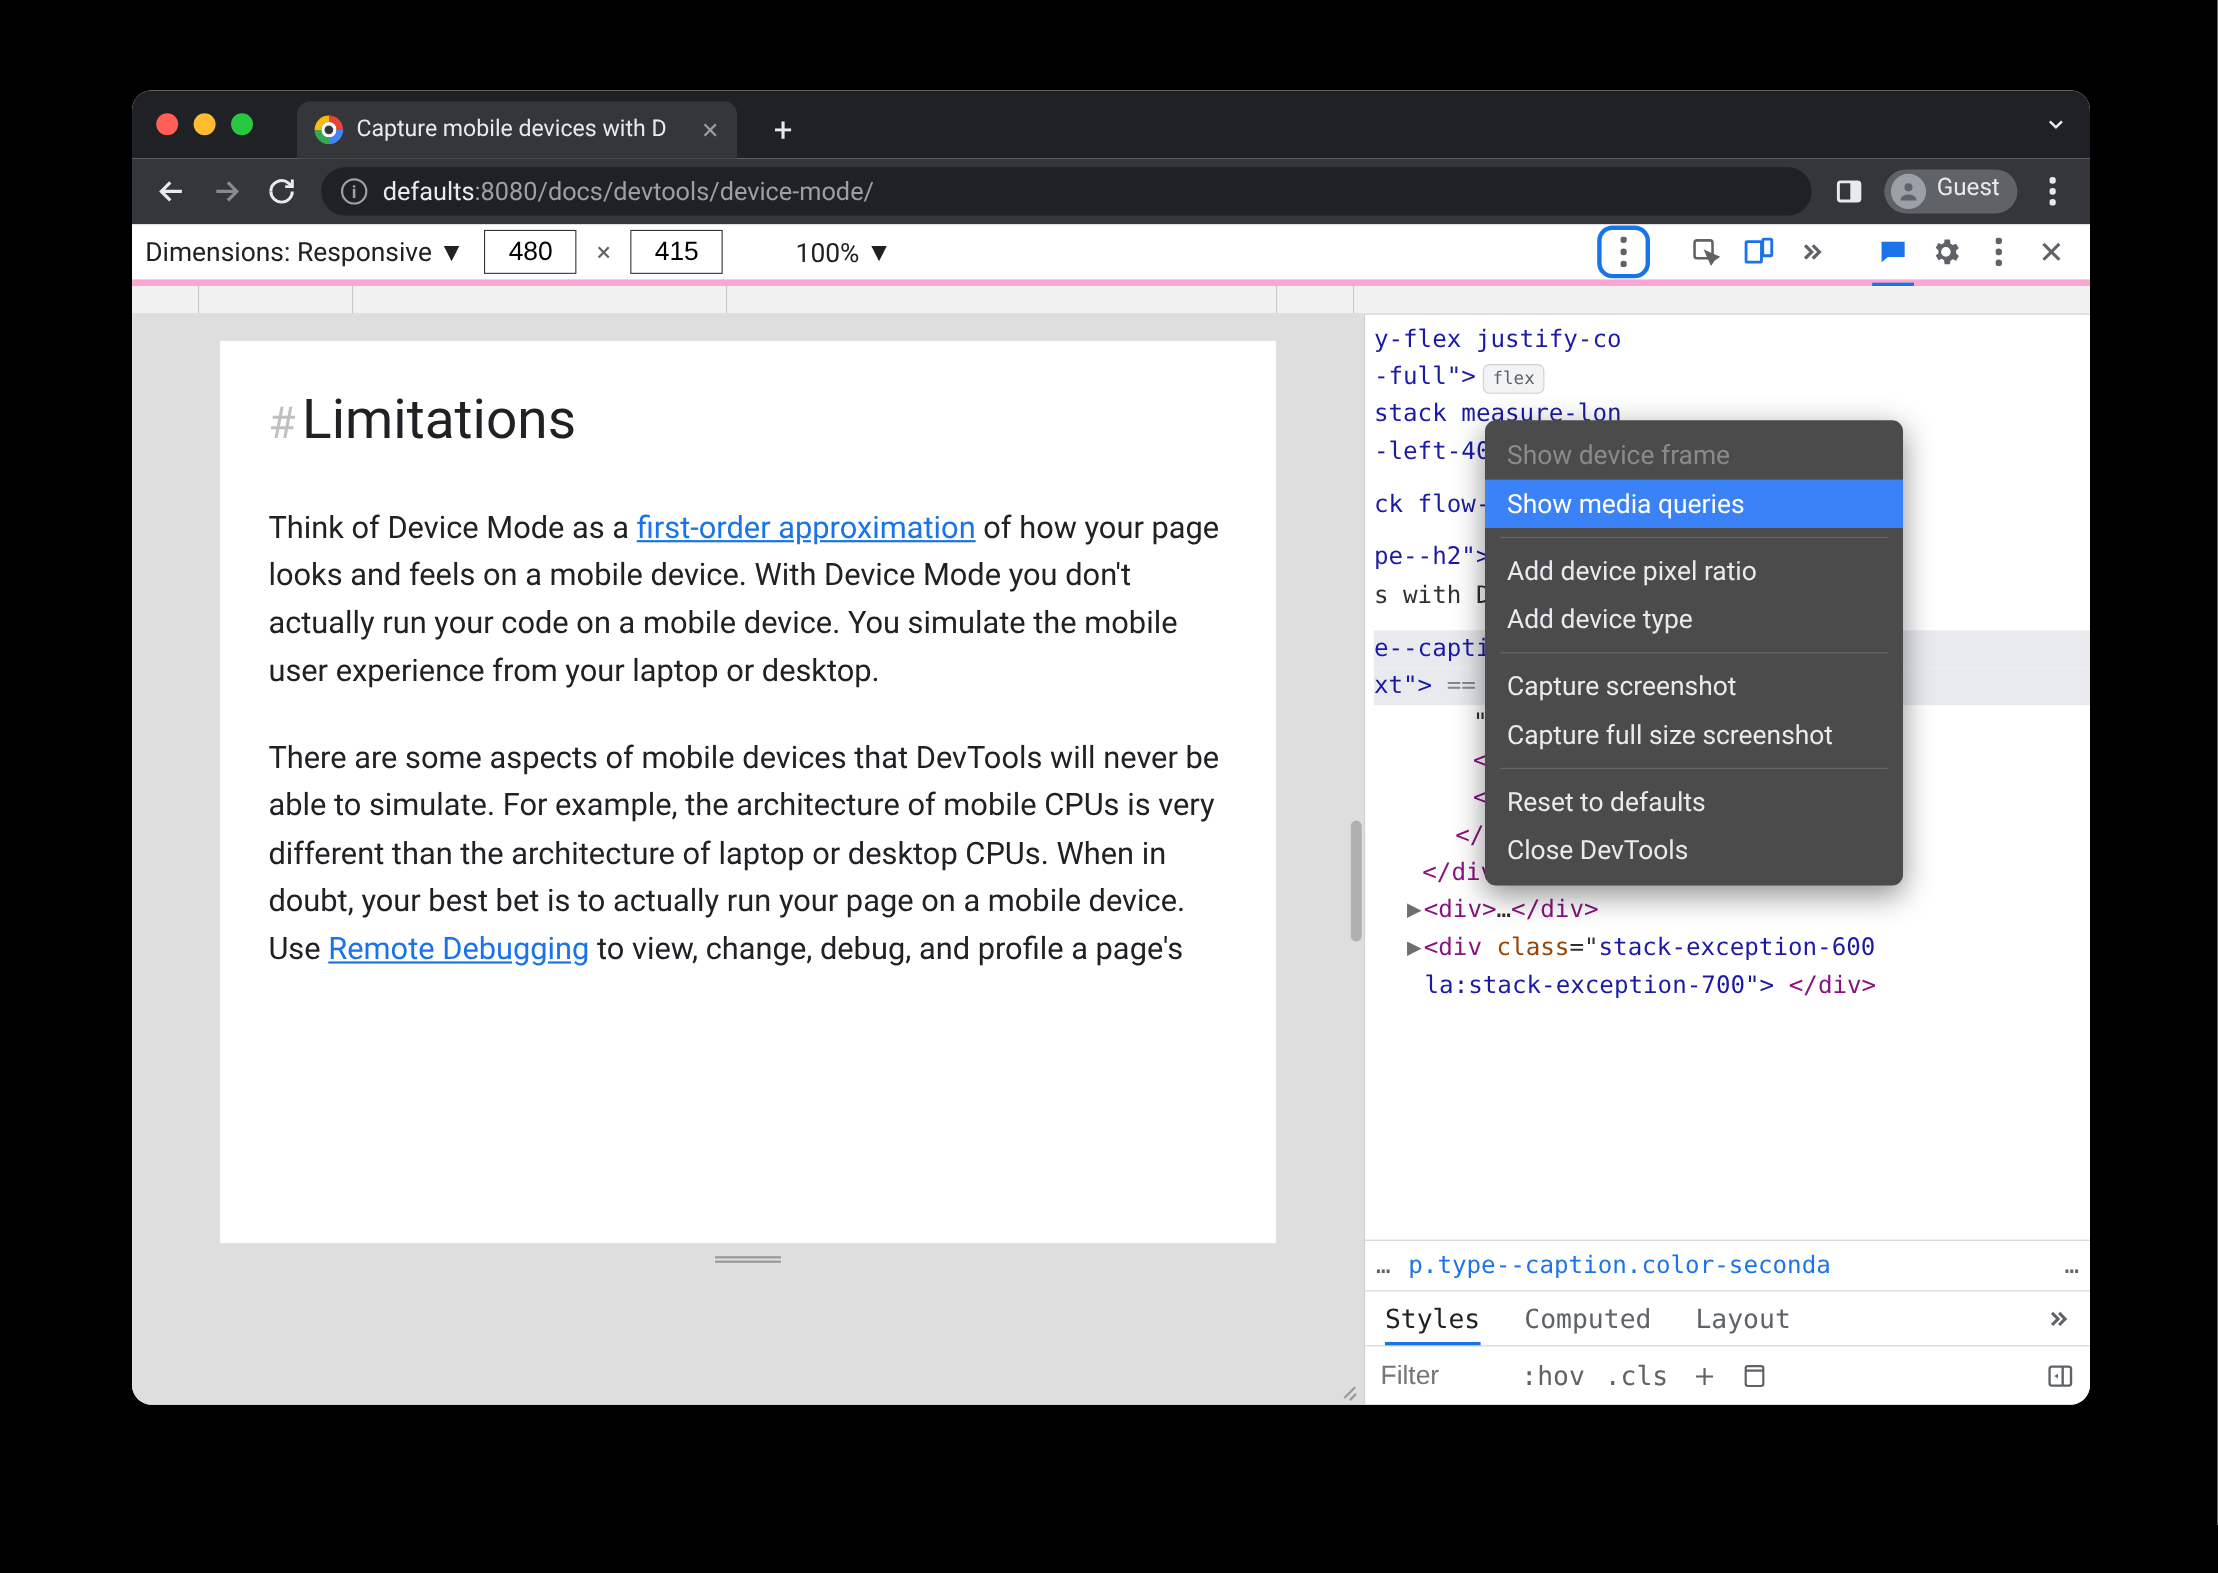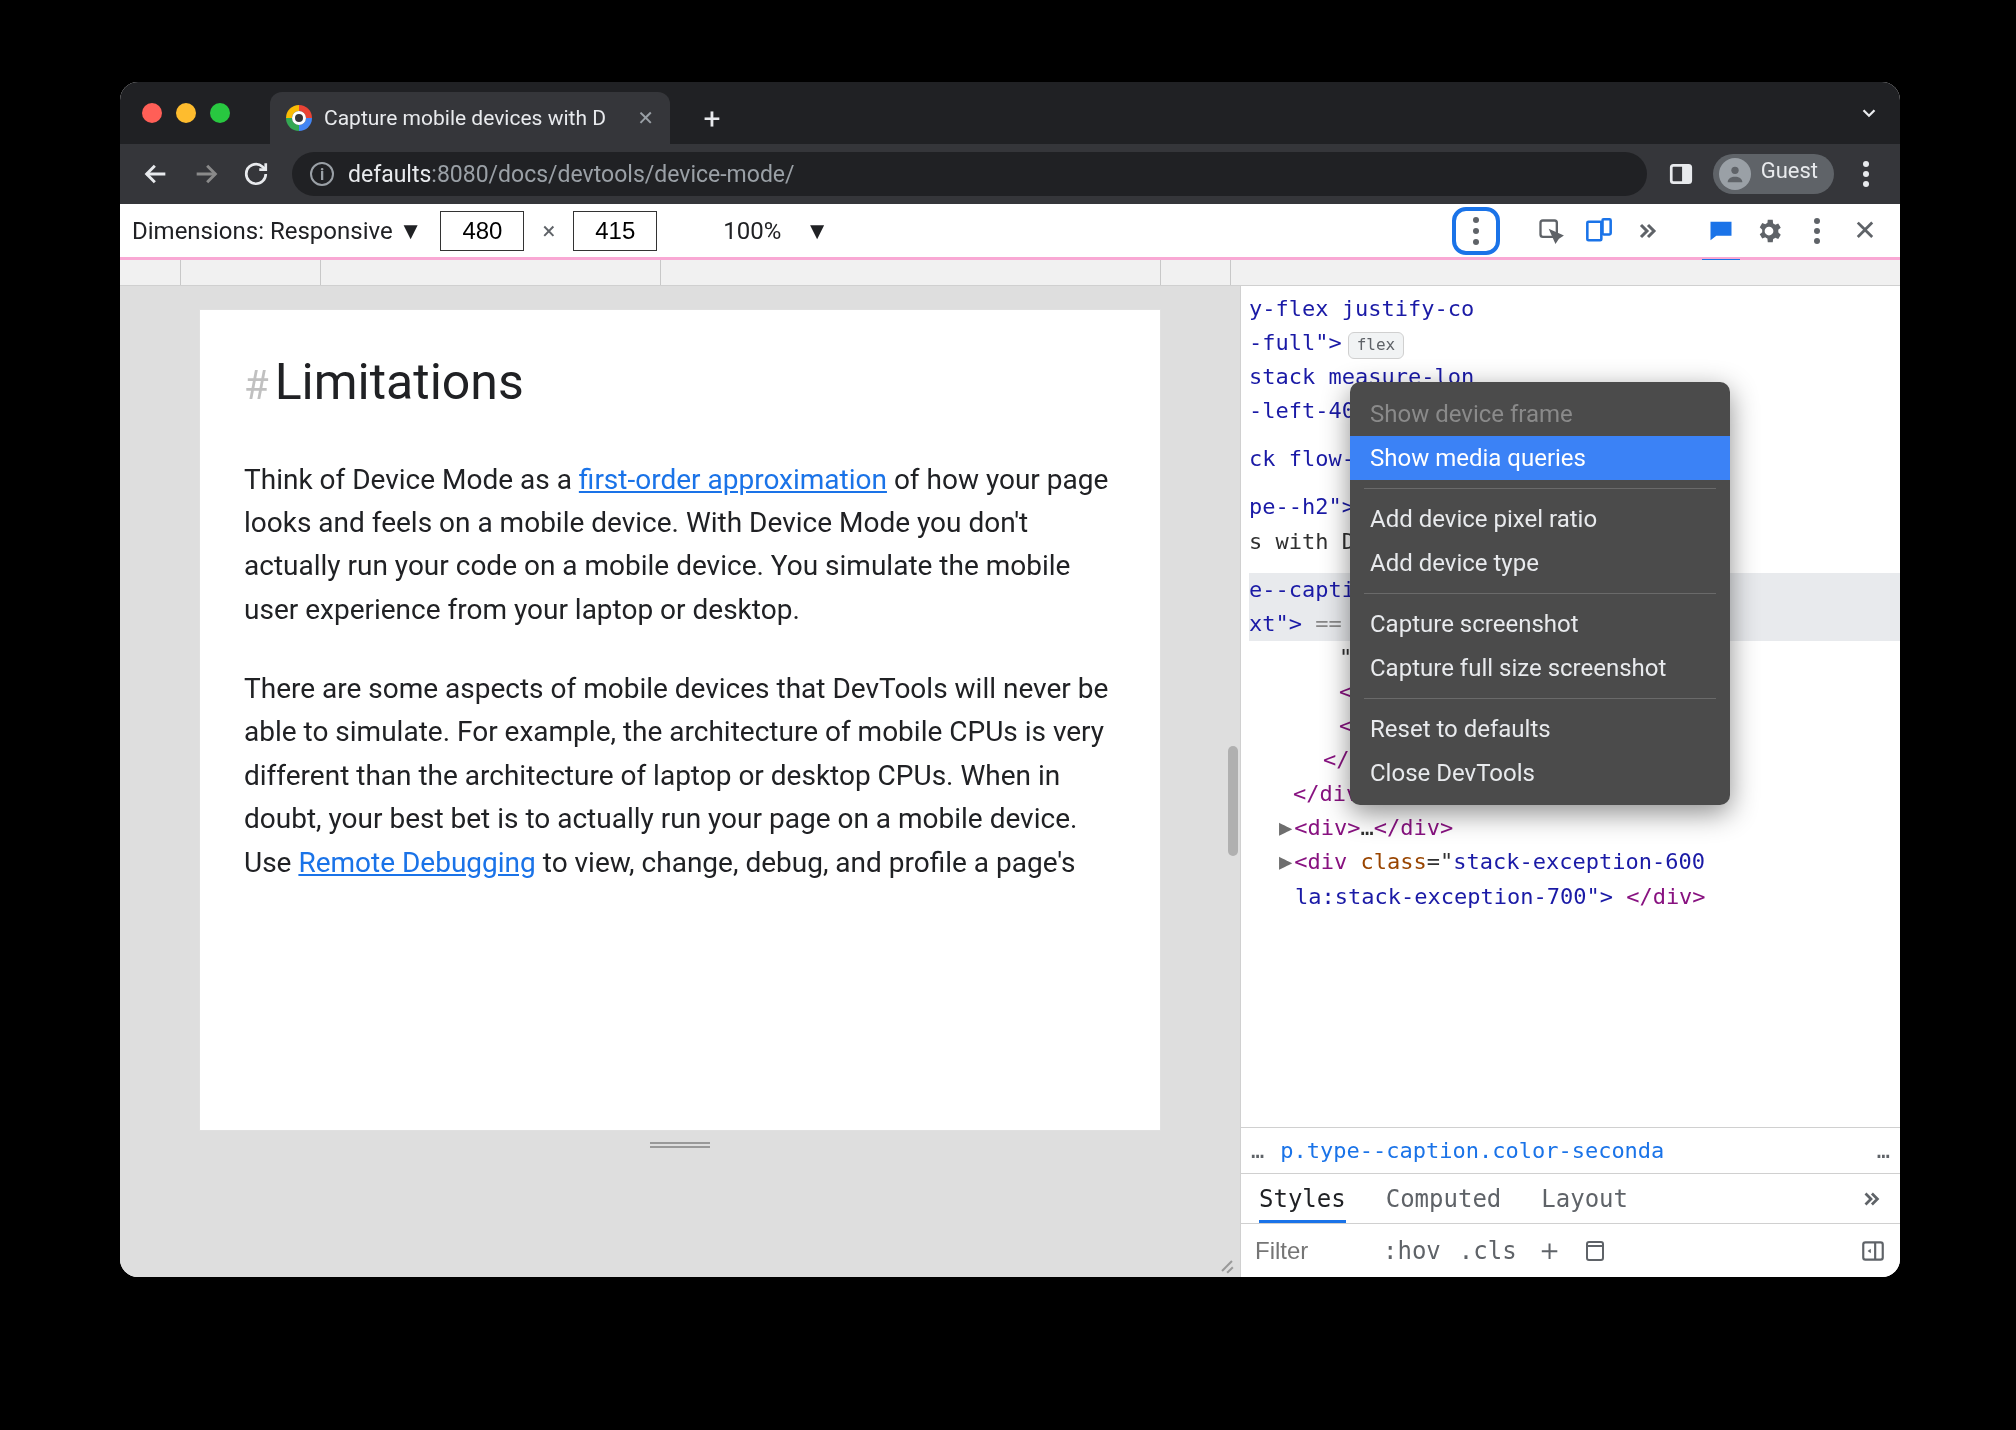--- a/index.html
+++ b/index.html
@@ -97,35 +97,35 @@
   .addr-icon { width:40px;height:40px;display:flex;align-items:center;justify-content:center;color:#e8eaed;cursor:pointer;}
   .guest-chip {
     display:flex; align-items:flex-start; gap:10px; color:#e8eaed; font-size:22px;
     background:#5f6368; border-radius: 22px; padding: 4px 16px 4px 6px; margin: 0 6px;
   }
   .guest-avatar { width:32px;height:32px;background:#9aa0a6;border-radius:50%;display:flex;align-items:center;justify-content:center;}
   
   .device-toolbar {
     height: 56px;
     background: #fff;
-    border-bottom: 3px solid #f9a8d4;
+    border-bottom: 6px solid #f9a8d4;
     display:flex;
     align-items:center;
     padding: 0 12px;
     font-size: 24px;
     color:#202124;
     gap: 18px;
     position: relative;
   }
   .dim-dropdown { display:flex; align-items:center; gap:6px; cursor:pointer;}
   .dim-input {
     width: 84px; height: 40px; border:1px solid #333; text-align:center; font-size:24px;
   }
   .times { color:#5f6368; }
-  .zoom-dd { display:flex; align-items:flex-end; gap:24px; cursor:pointer;}
+  .zoom-dd { display:flex; align-items:flex-end; gap:6px; cursor:pointer;}
   .device-toolbar-right {
     margin-left: auto; display:flex; align-items:center; gap:8px;
   }
   .more-vert-highlight {
     width: 48px; height: 48px; border: 4px solid #1a73e8; border-radius: 14px;
     display:flex; align-items:center; justify-content:center; cursor:pointer;
     color:#5f6368; font-size: 26px;
   }
   .devtools-panel-btns { display:flex; align-items:center; gap:2px; margin-left: 20px;}
   .dt-icon-btn {

